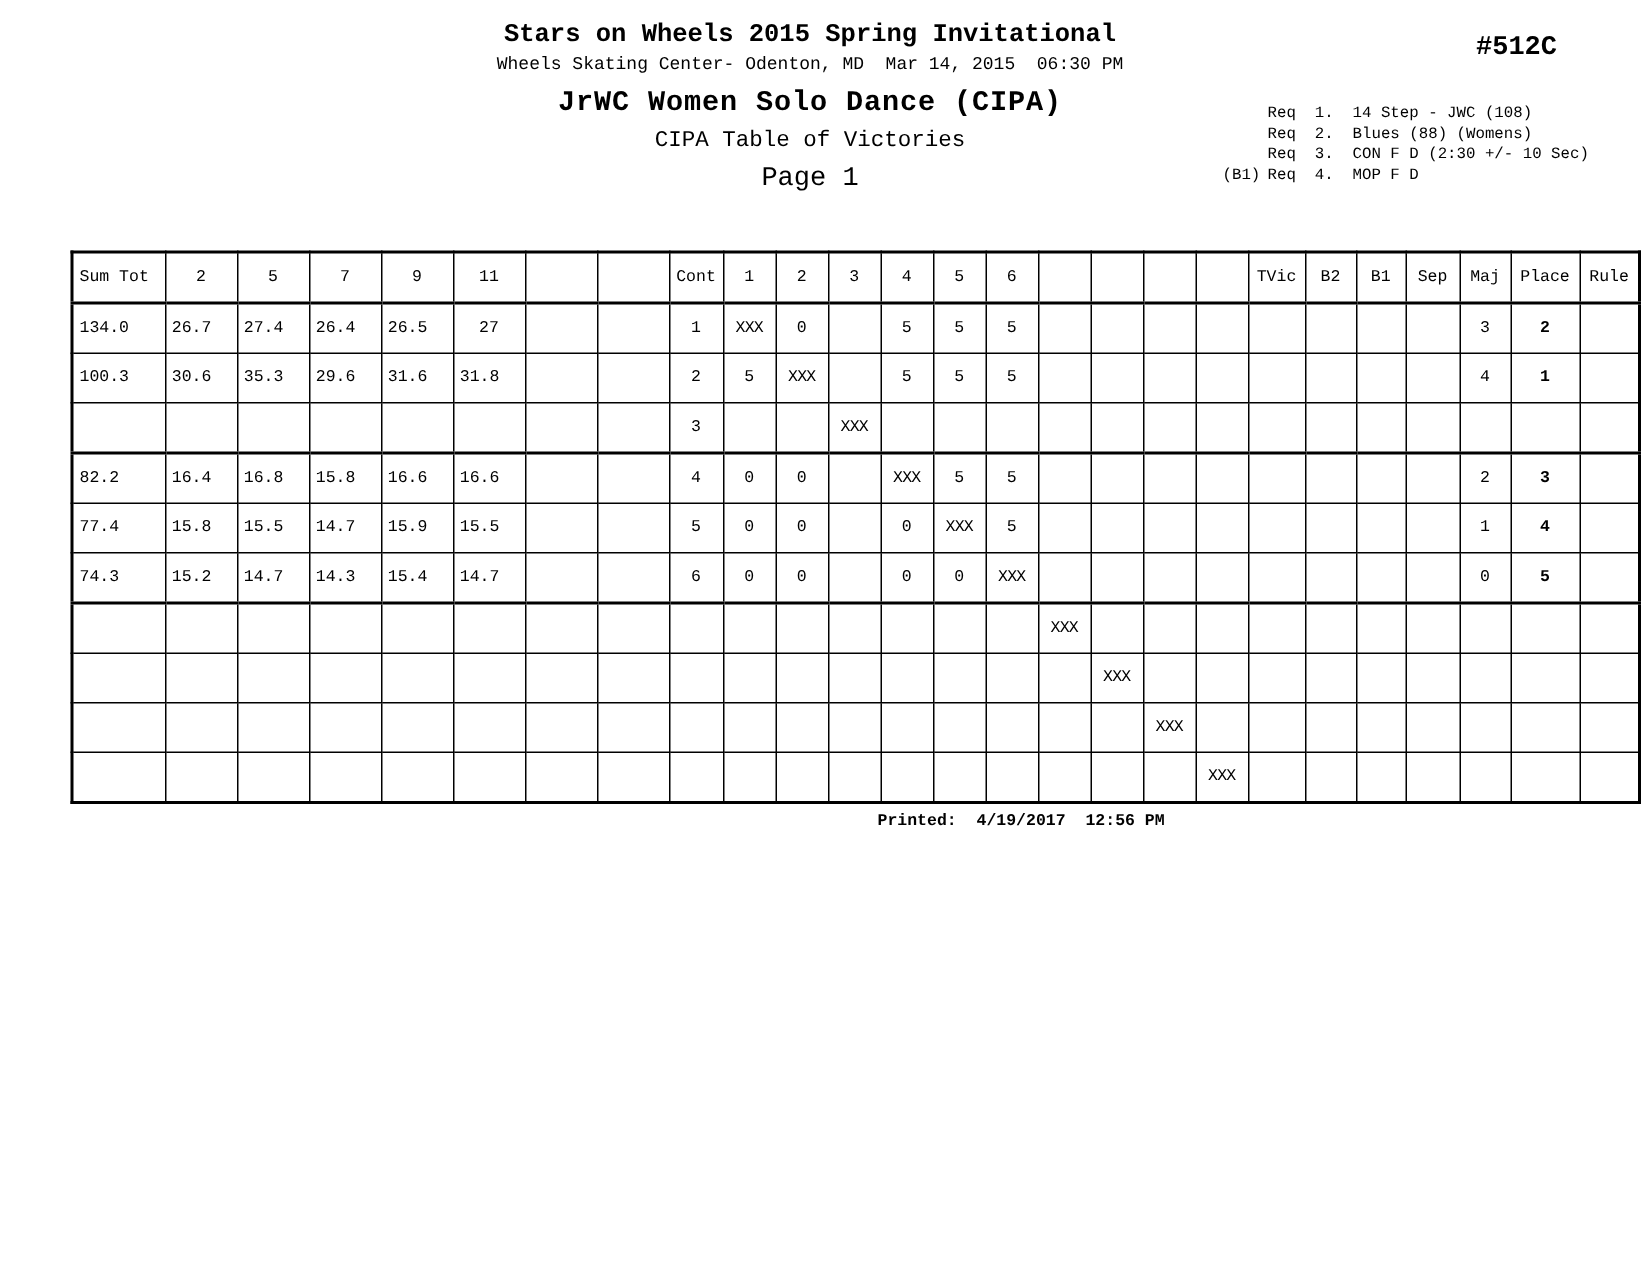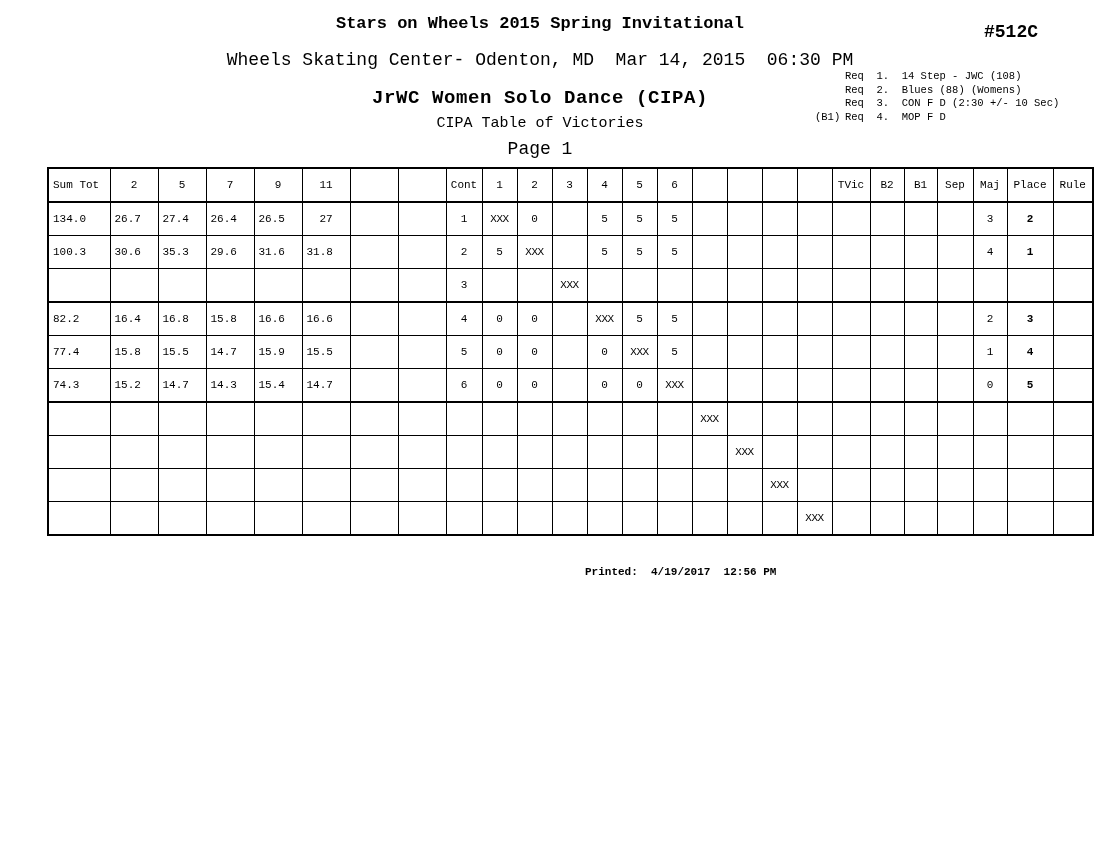--- a/index.html
+++ b/index.html
@@ -8,22 +8,22 @@
     width:1100px;height:850px;
     background:#fff;color:#000;
     font-family:Liberation Mono, monospace;
     overflow:hidden;
   }
   .pre{white-space:pre;}
 
   
   .title-block{position:absolute;left:0;top:14px;width:1080px;text-align:center;}
   .event-title{font-size:17px;font-weight:bold;}
-  .venue-line{font-size:18px;margin-top:17px;}
-  .category-title{font-size:19px;font-weight:bold;margin-top:17px;letter-spacing:0.6px;text-align:center;}
+  .venue-line{font-size:12px;margin-top:3px;}
+  .category-title{font-size:19px;font-weight:bold;margin-top:7px;letter-spacing:0.6px;text-align:center;}
   .report-title{font-size:15px;margin-top:6px;}
   .page-label{font-size:18px;margin-top:7px;}
   .event-number{position:absolute;right:62px;top:22px;font-size:18px;font-weight:bold;}
 
   
   .req-block{position:absolute;left:815px;top:70px;font-size:10.5px;line-height:13.5px;}
   .req-row{display:flex;}
   .req-prefix{width:30px;white-space:pre;}
   .req-text{white-space:pre;}
 
@@ -37,21 +37,21 @@
     overflow:hidden;vertical-align:middle;
     text-align:left;color:#000;background:#fff;
   }
   table.tov thead th{border-bottom:2px solid #000;}
   table.tov .ac{text-align:center;padding:0;}
   table.tov tr.group-end td{border-bottom:2px solid #000;}
   table.tov td.bold{font-weight:bold;}
   table.tov td.xmark{letter-spacing:-0.5px;text-align:center;padding:0;}
 
   
-  .printed{position:absolute;left:585px;top:542px;font-size:11px;font-weight:bold;white-space:pre;margin-top:24px;}
+  .printed{position:absolute;left:585px;top:542px;font-size:11px;font-weight:bold;white-space:pre;}
 </style>
 </head>
 <body>
 
 <div class="page">
 
   <div class="title-block">
     <div class="event-title pre">Stars on Wheels 2015 Spring Invitational</div>
     <div class="venue-line pre">Wheels Skating Center- Odenton, MD  Mar 14, 2015  06:30 PM</div>
     <div class="category-title pre">JrWC Women Solo Dance (CIPA)</div>

